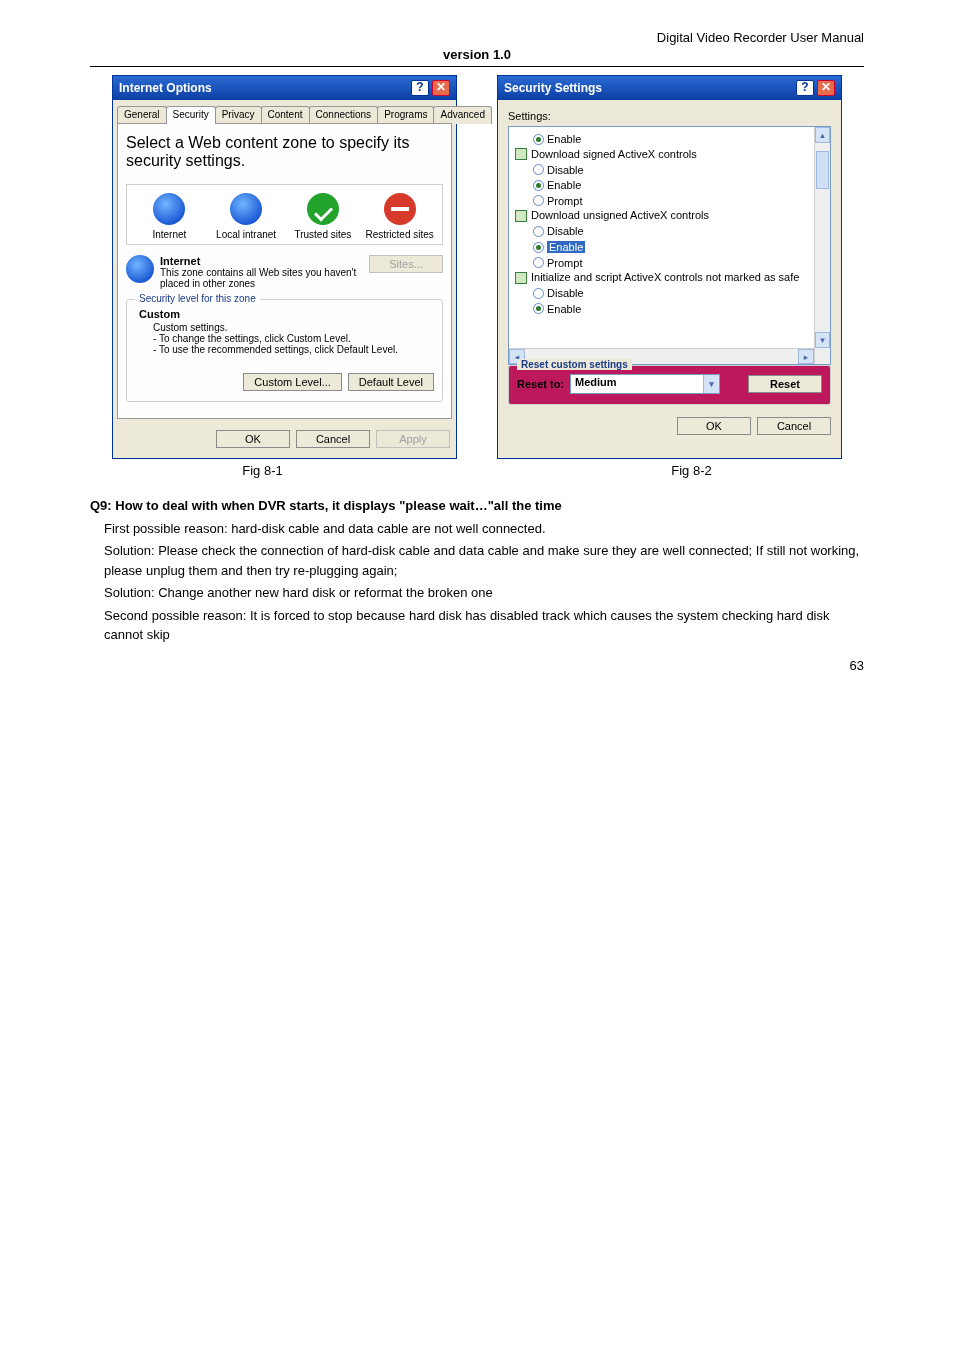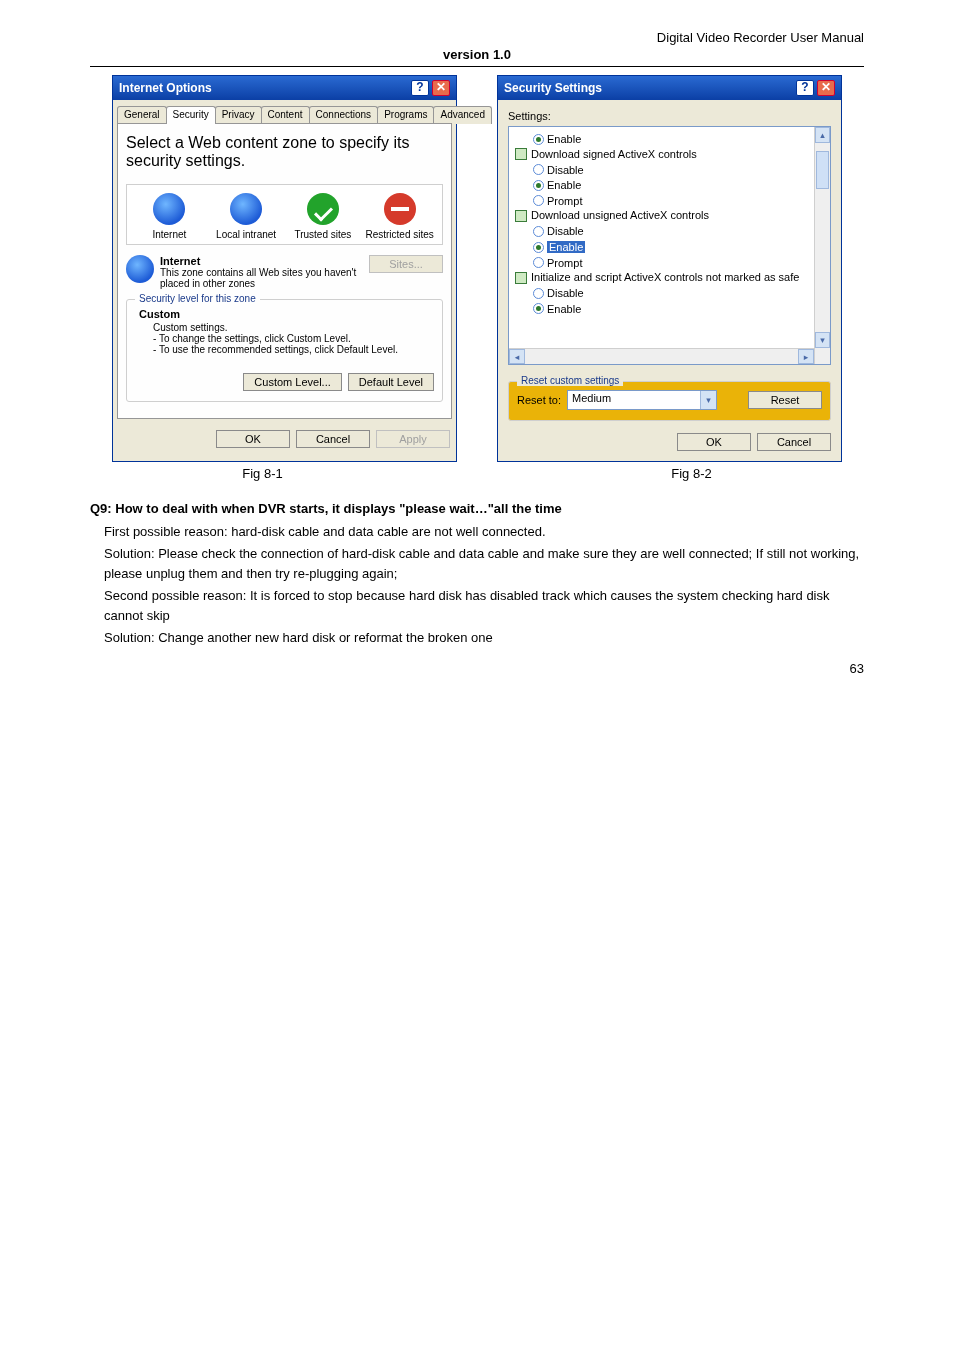--- a/index.html
+++ b/index.html
@@ -469,21 +469,21 @@
             <div class="arrow">▴</div>
             <div class="thumb"></div>
             <div class="arrow" style="position:absolute;bottom:16px;left:0;right:0;">▾</div>
           </div>
           <div class="scrollbar-h">
             <div class="arrow-h">◂</div>
             <div class="arrow-h">▸</div>
           </div>
         </div>
 
-        <div class="fieldset" style="margin-top:16px; background:#eab308;">
+        <div class="fieldset" style="margin-top:0; background:#be185d;font-weight:bold;">
           <div class="legend" style="background:#ece9d8;">Reset custom settings</div>
           <div class="reset-row">
             <span>Reset to:</span>
             <div class="select">
               <span>Medium</span>
               <div class="dd">▾</div>
             </div>
             <div style="flex:1"></div>
             <div class="btn">Reset</div>
           </div>
@@ -499,18 +499,18 @@
 
   <div class="captions">
     <div>Fig 8-1</div>
     <div>Fig 8-2</div>
   </div>
 
   <div class="body-text">
     <p class="q">Q9: How to deal with when DVR starts, it displays "please wait…"all the time</p>
     <p class="indent">First possible reason: hard-disk cable and data cable are not well connected.</p>
     <p class="indent">Solution: Please check the connection of hard-disk cable and data cable and make sure they are well connected; If still not working, please unplug them and then try re-plugging again;</p>
+    <p class="indent">Solution: Change another new hard disk or reformat the broken one</p>
     <p class="indent">Second possible reason: It is forced to stop because hard disk has disabled track which causes the system checking hard disk cannot skip</p>
-    <p class="indent">Solution: Change another new hard disk or reformat the broken one</p>
   </div>
 
   <div class="pagenum">63</div>
 </div>
 
 </body></html>

